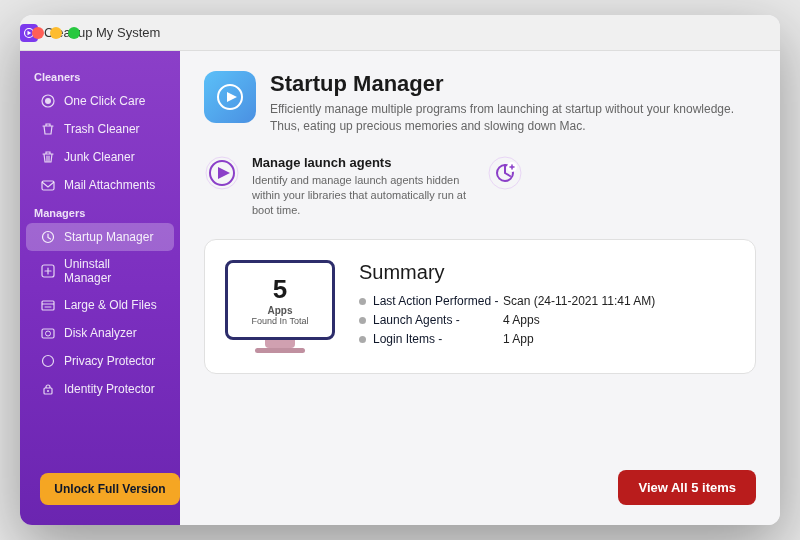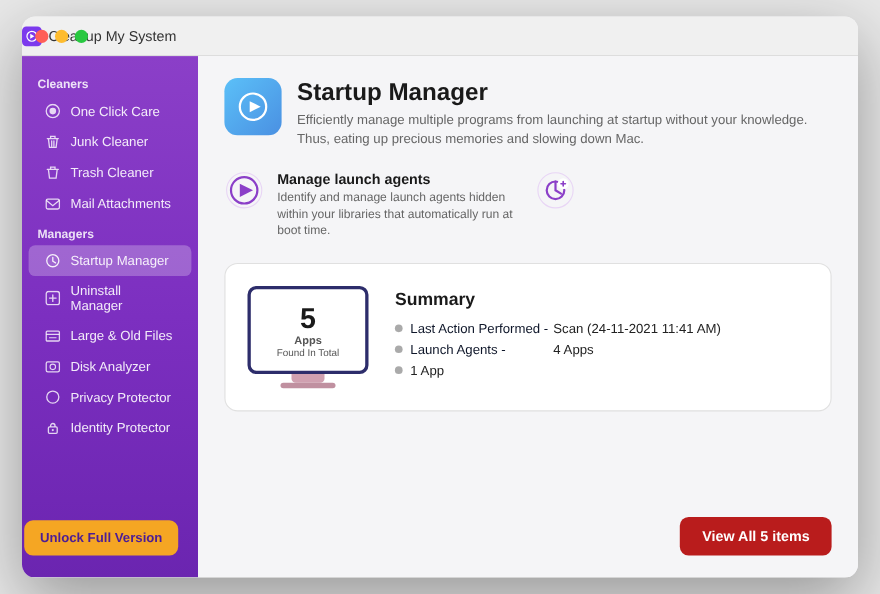--- a/index.html
+++ b/index.html
@@ -100,23 +100,23 @@
     .sidebar-item-icon {
       width: 16px;
       height: 16px;
       flex-shrink: 0;
       display: flex;
       align-items: center;
       justify-content: center;
       font-size: 12px;
     }
     .unlock-btn {
-      margin: 12px 2px 8px;
+      margin: 12px 20px 8px;
       background: #f5a623;
-      color: #4c1d95;
+      color: #0f172a;
       border: none;
       border-radius: 8px;
       padding: 9px 0;
       font-size: 12px;
       font-weight: 600;
       cursor: pointer;
       width: calc(100% - 20px);
       margin-top: auto;
     }
     
@@ -239,22 +239,22 @@
     .monitor-base {
       width: 50px;
       height: 5px;
       background: #c090a0;
       border-radius: 4px;
     }
     .summary-details {
       flex: 1;
     }
     .summary-details h2 {
-      font-size: 16px;
-      font-weight: 700;
+      font-size: 20px;
+      font-weight: 400;
       color: #1a1a1a;
       margin-bottom: 10px;
     }
     .summary-row {
       display: flex;
       align-items: center;
       margin-bottom: 5px;
       font-size: 12px;
     }
     .summary-dot {
@@ -326,32 +326,32 @@
           <svg width="14" height="14" viewBox="0 0 14 14" fill="none">
             <circle cx="7" cy="7" r="6" stroke="rgba(255,255,255,0.8)" stroke-width="1.2" fill="none"></circle>
             <circle cx="7" cy="7" r="3" fill="rgba(255,255,255,0.8)"></circle>
           </svg>
         </span>
         <span>One Click Care</span>
       </div>
       <div class="sidebar-item">
         <span class="sidebar-item-icon">
           <svg width="14" height="14" viewBox="0 0 14 14" fill="none">
+            <path d="M2 4h10M5 4V2h4v2M3 4l1 8h6l1-8" stroke="rgba(255,255,255,0.8)" stroke-width="1.2" stroke-linecap="round"></path>
+          </svg>
+        </span>
+        <span>Trash Cleaner</span>
+      </div>
+      <div class="sidebar-item">
+        <span class="sidebar-item-icon">
+          <svg width="14" height="14" viewBox="0 0 14 14" fill="none">
             <path d="M2 4h10M5 4V2h4v2M6 6v5M8 6v5M3 4l1 8h6l1-8" stroke="rgba(255,255,255,0.8)" stroke-width="1.2" stroke-linecap="round"></path>
           </svg>
         </span>
         <span>Junk Cleaner</span>
-      </div>
-      <div class="sidebar-item">
-        <span class="sidebar-item-icon">
-          <svg width="14" height="14" viewBox="0 0 14 14" fill="none">
-            <path d="M2 4h10M5 4V2h4v2M3 4l1 8h6l1-8" stroke="rgba(255,255,255,0.8)" stroke-width="1.2" stroke-linecap="round"></path>
-          </svg>
-        </span>
-        <span>Trash Cleaner</span>
       </div>
       <div class="sidebar-item">
         <span class="sidebar-item-icon">
           <svg width="14" height="14" viewBox="0 0 14 14" fill="none">
             <rect x="1" y="3" width="12" height="9" rx="1.5" stroke="rgba(255,255,255,0.8)" stroke-width="1.2" fill="none"></rect>
             <path d="M1 4l6 5 6-5" stroke="rgba(255,255,255,0.8)" stroke-width="1.2"></path>
           </svg>
         </span>
         <span>Mail Attachments</span>
       </div>
@@ -479,20 +479,21 @@
               <span class="summary-key">Last Action Performed -</span>
               <span class="summary-value">Scan (24-11-2021 11:41 AM)</span>
             </div>
             <div class="summary-row">
               <div class="summary-dot"></div>
               <span class="summary-key">Launch Agents -</span>
               <span class="summary-value">4 Apps</span>
             </div>
             <div class="summary-row">
               <div class="summary-dot"></div>
+              <span class="summary-key">Login Items -</span>
               <span class="summary-value">1 App</span>
             </div>
           </div>
         </div>
       </div>
 
       <button class="view-all-btn">View All 5 items</button>
     </div>
   </div>
 </div>

